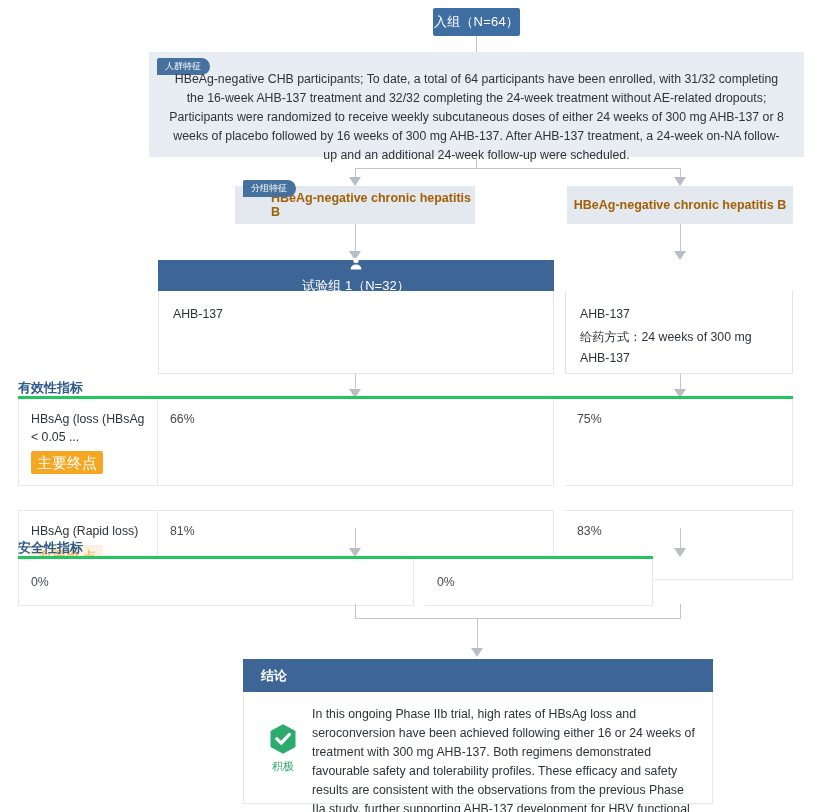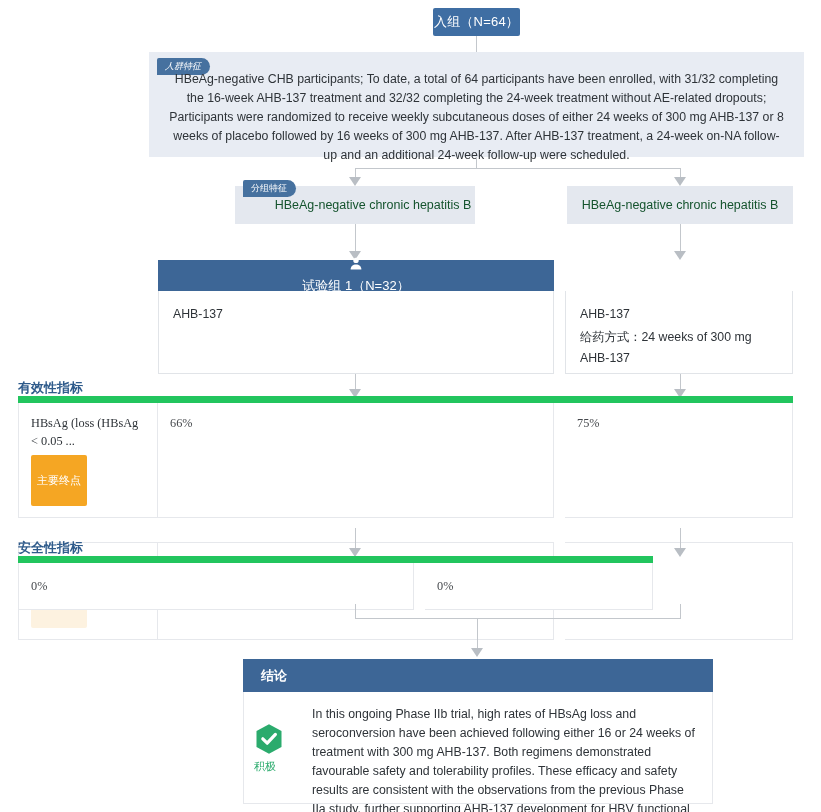--- a/index.html
+++ b/index.html
@@ -66,21 +66,21 @@
 
   
   .sub-box {
     position: absolute;
     background: #e4e8ef;
     height: 38px;
   }
   .sub-box .sub-label {
     width: 100%; height: 100%;
     display: flex; align-items: center; justify-content: center;
-    font-size: 12.5px; color: #14532d;
+    font-size: 12.5px; color: #a16207; font-weight: bold;
   }
   #sub-left  { left: 235px; top: 186px; width: 240px; padding-left: 36px; }
   #sub-right { left: 567px; top: 186px; width: 226px; }
 
   
   .arm-head {
     position: absolute; height: 31px;
     background: #3d6696;
     color: #fff;
     display: flex; align-items: center; justify-content: center;
@@ -106,44 +106,44 @@
   #arm2-body { left: 565px; top: 291px; width: 228px; height: 83px; }
 
   
   .sect-title {
     position: absolute;
     font-size: 13px; font-weight: bold;
     color: #2f5b8b;
   }
 
   
-  .mtable { position: absolute; border-top: 7px solid #22c55e; font-family: Liberation Serif, serif; }
+  .mtable { position: absolute; border-top: 3px solid #22c55e; }
   .mrow { display: flex; background: #fff; }
   .mrow + .mrow .mcell { border-top: 1px solid #e6e8ec; margin-top: 24px; }
   .mcell {
     border-right: 1px solid #e6e8ec;
     border-bottom: 1px solid #e6e8ec;
     padding: 11px 12px;
     font-size: 12.3px;
     color: #2e3338;
     line-height: 18px;
   }
   .mcell:first-child { border-left: 1px solid #e6e8ec; }
   .mcell.label { width: 140px; }
   .mcell.v1 { width: 396px; }
   .mcell.v2 { width: 228px; }
   .mcell.v1, .mcell.v2 { color: #46494d; }
   .gap { width: 11px; border: none !important; background: transparent; }
 
   .badge {
     display: inline-block;
     margin-top: 5px;
-    font-size: 11px;
+    font-size: 15px;
     line-height: 1;
-    padding: 20px 6px;
+    padding: 4px 6px;
     border-radius: 2px;
   }
   .badge.primary   { background: #f5a623; color: #fff; }
   .badge.secondary { background: #fdf2e0; color: #f0ad4e; }
 
   
   .concl-head {
     position: absolute; left: 243px; top: 659px;
     width: 470px; height: 33px;
     background: #3d6696;
@@ -157,21 +157,21 @@
     width: 470px; height: 112px;
     background: #fff;
     border: 1px solid #e6e8ec;
     border-top: none;
     display: flex;
     padding: 11px 14px 10px 10px;
   }
   .concl-badge {
     width: 58px;
     display: flex; flex-direction: column;
-    align-items: flex-start; justify-content: center;
+    align-items: center; justify-content: center;
     flex: 0 0 58px;
   }
   .hexmark { width: 30px; height: 32px; }
   .concl-badge .bl {
     margin-top: 4px;
     font-size: 11px;
     color: #2bab6d;
   }
   .concl-text {
     flex: 1;
@@ -184,21 +184,21 @@
 </head>
 <body>
 
 <div id="root">
 
   <div class="enroll-pill">入组（N=64）</div>
 
   <div class="vline" style="left:476px; top:36px; height:16px;"></div>
 
   <div class="pop-panel">
-    <div class="tag-chip" style="left:8px; top:6px;font-style:italic;">人群特征</div>
+    <div class="tag-chip" style="left:8px; top:6px;">人群特征</div>
     <div class="pop-text">HBeAg-negative CHB participants; To date, a total of 64 participants have been enrolled, with 31/32 completing the 16-week AHB-137 treatment and 32/32 completing the 24-week treatment without AE-related dropouts; Participants were randomized to receive weekly subcutaneous doses of either 24 weeks of 300 mg AHB-137 or 8 weeks of placebo followed by 16 weeks of 300 mg AHB-137. After AHB-137 treatment, a 24-week on-NA follow-up and an additional 24-week follow-up were scheduled.</div>
   </div>
 
   <div class="vline" style="left:476px; top:157px; height:11px;"></div>
   <div class="hline" style="left:355px; top:168px; width:325px;"></div>
   <div class="vline" style="left:355px; top:168px; height:9px;"></div>
   <div class="vline" style="left:680px; top:168px; height:9px;"></div>
   <div class="arrow-down" style="left:349px; top:177px;"></div>
   <div class="arrow-down" style="left:674px; top:177px;"></div>
 

